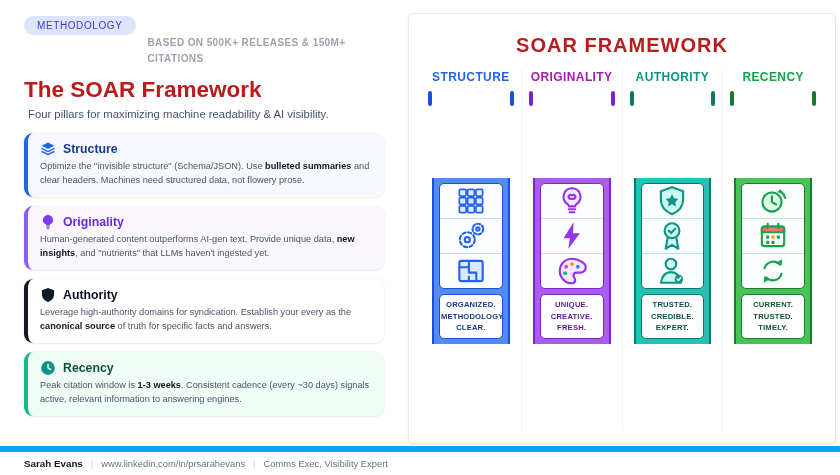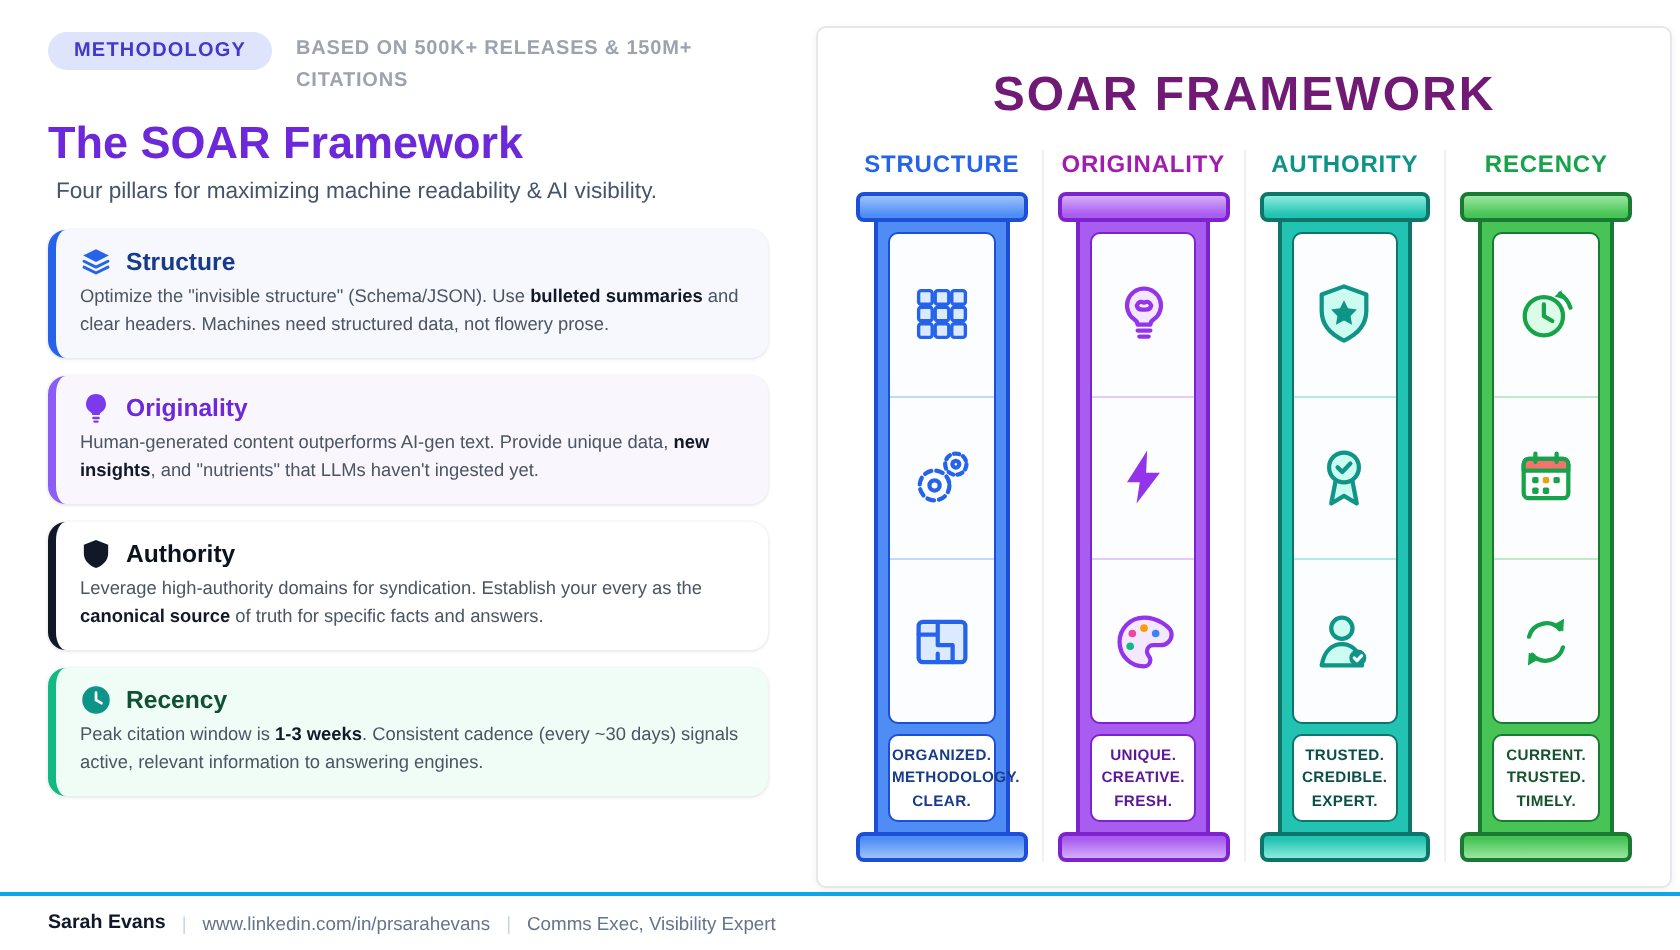--- a/index.html
+++ b/index.html
@@ -2,57 +2,57 @@
 <html><head>
 <meta charset="utf-8">
 <style>
   html,body { margin:0; padding:0; background:#ffffff; }
   body { width:840px; height:475px; overflow:hidden; font-family:"Liberation Sans", sans-serif; }
   .slide { position:relative; width:840px; height:475px; display:flex; background:#fff; }
 
   
   .left { width:404px; box-sizing:border-box; padding:16px 20px 0 24px; }
   .badge-row { display:flex; align-items:flex-start; gap:12px; }
-  .badge { font-size:10px; font-weight:700; color:#4338ca; background:#dde4fb; padding:4px 13px; border-radius:999px; letter-spacing:0.6px; white-space:nowrap; }
-  .badge-note { font-size:10px; font-weight:700; color:#9ca3af; letter-spacing:0.4px; line-height:1.55; max-width:238px; margin-top:1px; }
-  .page-title { margin:11px 0 5px; font-size:22.5px; font-weight:800; color:#6d28d9; }
+  .badge { font-size:10px; font-weight:400; color:#4338ca; background:#dde4fb; padding:4px 13px; border-radius:999px; letter-spacing:0.6px; white-space:nowrap; }
+  .badge-note { font-size:10px; font-weight:700; color:#9ca3af; letter-spacing:0.4px; line-height:1.55; max-width:238px; margin-top:19px; }
+  .page-title { margin:11px 0 5px; font-size:22.5px; font-weight:800; color:#b91c1c; }
   .page-subtitle { font-size:11.3px; color:#44546a; margin:0 4px 13px; }
 
   .cards { display:flex; flex-direction:column; gap:9px; }
   .card { border-radius:9px; padding:8px 12px 9px; border-left:4px solid var(--accent); background:var(--bg);
           box-shadow:0 1px 2px rgba(15,23,42,.06), 0 0 0 1px rgba(15,23,42,.03); }
   .card-head { display:flex; align-items:center; gap:7px; margin-bottom:3px; }
   .card-icon { color:var(--iconc); display:flex; }
   .ci { width:16px; height:16px; display:block; }
   .card-title { font-size:12.3px; font-weight:800; color:var(--title); }
   .card-body { font-size:9.2px; line-height:1.52; color:#4b5563; max-width:334px; }
   .card-body b { color:#111827; }
 
   .c-structure   { --accent:#2563eb; --bg:#f6f8fd; --title:#173a8a; --iconc:#2563eb; }
   .c-originality { --accent:#8b5cf6; --bg:#faf6fe; --title:#6d28d9; --iconc:#7c3aed; }
   .c-authority   { --accent:#111827; --bg:#ffffff; --title:#0b1220; --iconc:#111827; }
   .c-recency     { --accent:#12b981; --bg:#f0fdf6; --title:#0f5132; --iconc:#0d9488; }
 
   
-  .footer { position:absolute; left:0; right:0; bottom:0; height:29px; border-top:2px solid #0ea5e9; background:#fff;
+  .footer { position:absolute; left:0; right:0; bottom:0; height:29px; border-top:6px solid #0ea5e9; background:#fff;
             display:flex; align-items:center; gap:8px; padding-left:24px; box-sizing:border-box; font-size:9.4px; color:#64748b; }
   .footer .author { font-weight:800; color:#0f172a; font-size:9.8px; }
   .footer .sep { color:#cbd5e1; }
 
   
   .right { flex:1; display:flex; justify-content:center; align-items:flex-start; padding-top:13px; }
   .info-card { width:428px; height:431px; background:#fff; border:1px solid #e4e7ec; border-radius:5px;
                box-shadow:0 1px 4px rgba(15,23,42,.06); box-sizing:border-box; padding:12px 12px 12px; display:flex; flex-direction:column; }
-  .info-title { text-align:center; font-size:24px; font-weight:800; color:#701a75; letter-spacing:1px; margin:8px 0 13px; }
+  .info-title { text-align:center; font-size:20px; font-weight:800; color:#b91c1c; letter-spacing:1px; margin:8px 0 13px; }
   .columns { flex:1; display:flex; }
   .col { flex:1; display:flex; flex-direction:column; align-items:center; padding:0 7px; min-width:0; }
   .col + .col { border-left:1px solid #eef1f5; }
   .col-header { font-size:12px; font-weight:800; letter-spacing:0.4px; color:var(--header); margin-bottom:7px; }
 
-  .pillar { flex:1; width:100%; display:flex; flex-direction:column; }
+  .pillar { flex:1; width:100%; display:flex; }
   .cap { height:15px; border:2px solid var(--dark); border-radius:4px; box-sizing:border-box;
          background:linear-gradient(180deg, var(--cap-hi) 0%, var(--main) 85%); }
   .cap.base { background:linear-gradient(0deg, var(--cap-hi) 0%, var(--main) 85%); }
   .shaft { flex:1; width:79%; align-self:center; background:var(--main); box-sizing:border-box;
            border-left:2px solid var(--dark); border-right:2px solid var(--dark);
            padding:5px; display:flex; flex-direction:column; gap:5px; }
   .icon-panel { flex:1; background:#fcfdff; border:1.5px solid var(--dark); border-radius:5px;
                 display:flex; flex-direction:column; overflow:hidden; }
   .icon-cell { flex:1; display:flex; align-items:center; justify-content:center; color:var(--icon); }
   .icon-cell + .icon-cell { border-top:1.5px solid var(--tint2); }

